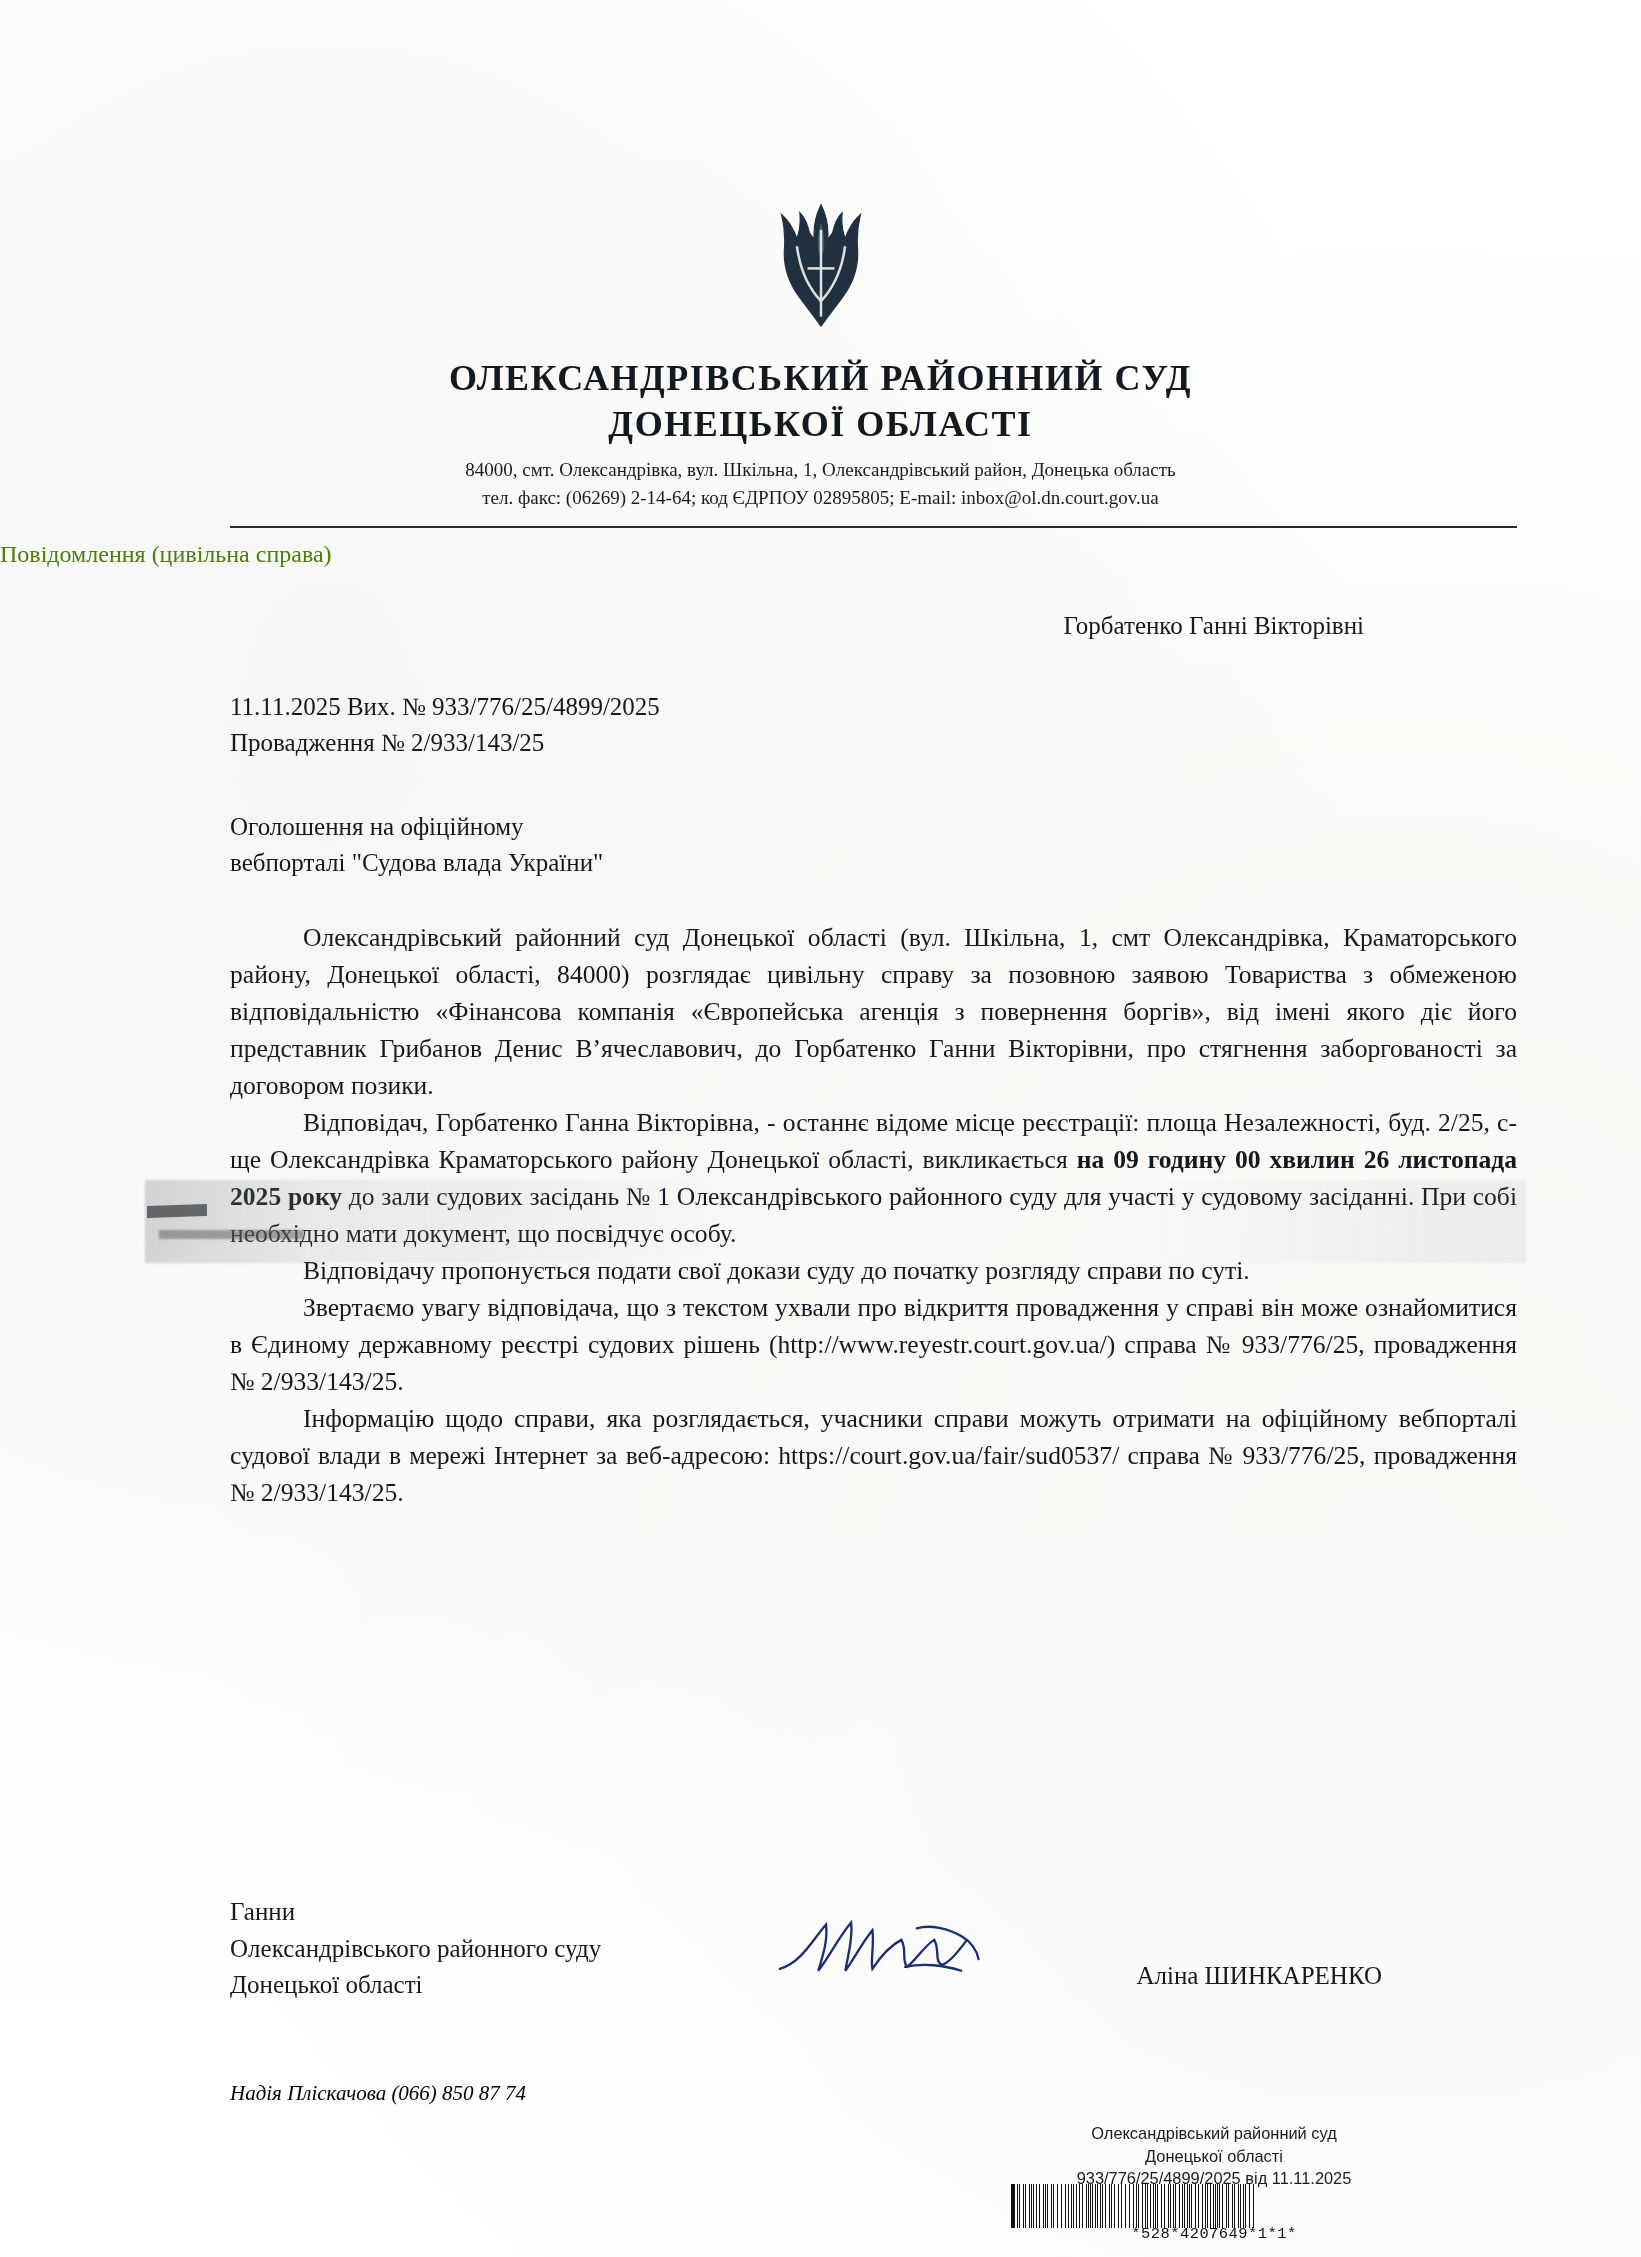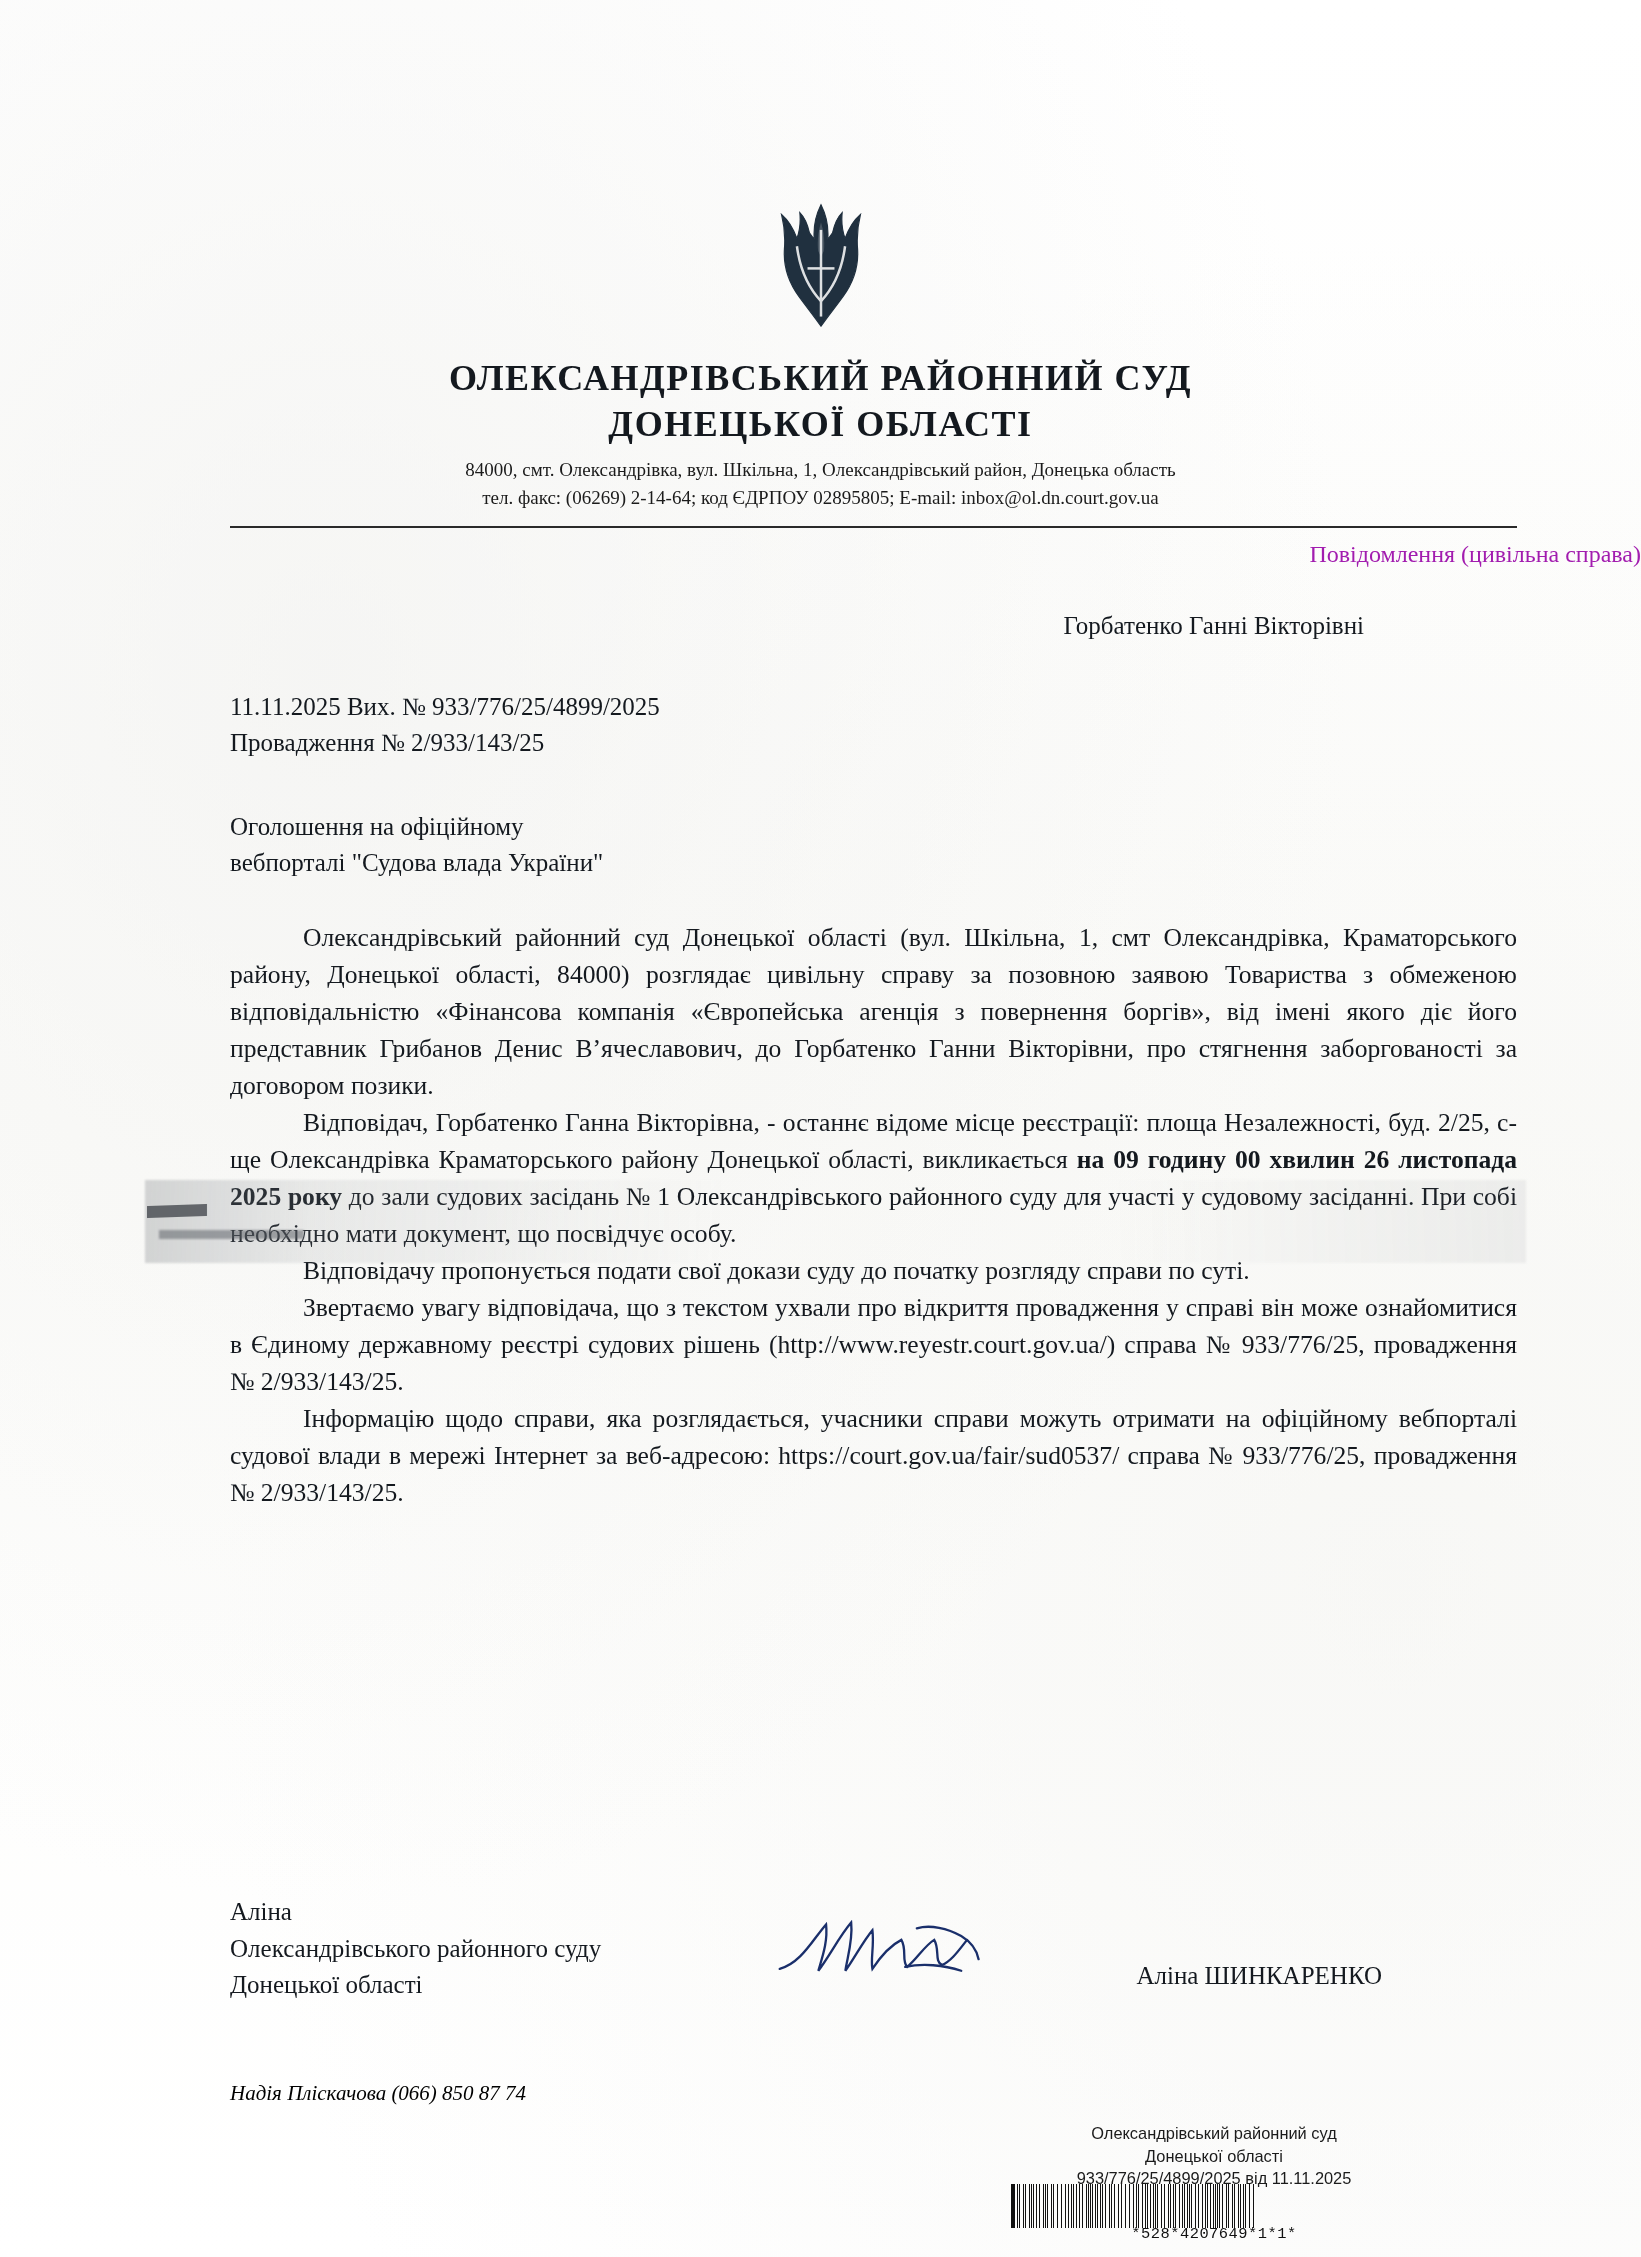--- a/index.html
+++ b/index.html
@@ -77,23 +77,23 @@
     width: 1287px;
     height: 1.9px;
     background: #2a2a2a;
   }
 
   .doc-kind {
     position: absolute;
     top: 541px;
     left: 0;
     width: 1641px;
-    text-align: right;
+    text-align: left;
     font-size: 24px;
-    color: #a21caf;
+    color: #4d7c0f;
   }
 
   .addressee {
     position: absolute;
     top: 612px;
     right: 277px;
     font-size: 25px;
     color: #14191f;
   }
 
@@ -297,21 +297,21 @@
     <p>Відповідачу пропонується подати свої докази суду до початку розгляду справи по суті.</p>
     <p>Звертаємо увагу відповідача, що з текстом ухвали про відкриття провадження у справі він може ознайомитися в Єдиному державному реєстрі судових рішень (http://www.reyestr.court.gov.ua/) справа № 933/776/25, провадження № 2/933/143/25.</p>
     <p>Інформацію щодо справи, яка розглядається, учасники справи можуть отримати на офіційному вебпорталі судової влади в мережі Інтернет за веб-адресою: https://court.gov.ua/fair/sud0537/ справа № 933/776/25, провадження № 2/933/143/25.</p>
   </div>
 
   <div class="smudge"></div>
   <div class="smudge-bar"></div>
   <div class="smudge-bar2"></div>
 
   <div class="sign-left">
-    <div>Аліна</div>
+    <div>Ганни</div>
     <div>Олександрівського районного суду</div>
     <div>Донецької області</div>
   </div>
 
   <div class="signature-svg">
     <svg viewBox="0 0 260 90" width="251" height="87" aria-hidden="true">
       <g fill="none" stroke="#1a2f6b" stroke-width="2.4" stroke-linecap="round">
         <path d="M8 64 C30 58 42 34 56 18 C58 36 52 52 48 66 C60 50 70 30 82 16 C84 34 78 52 76 66 C86 52 94 36 104 24 C106 40 102 54 104 64 C112 52 122 40 134 34 C140 44 134 56 140 62 C150 54 158 40 168 34 C174 44 168 56 176 60 C186 56 194 44 202 34"></path>
         <path d="M150 22 C164 18 182 22 196 30 C206 36 212 44 214 54"></path>
         <path d="M196 66 C178 60 156 58 138 62"></path>

